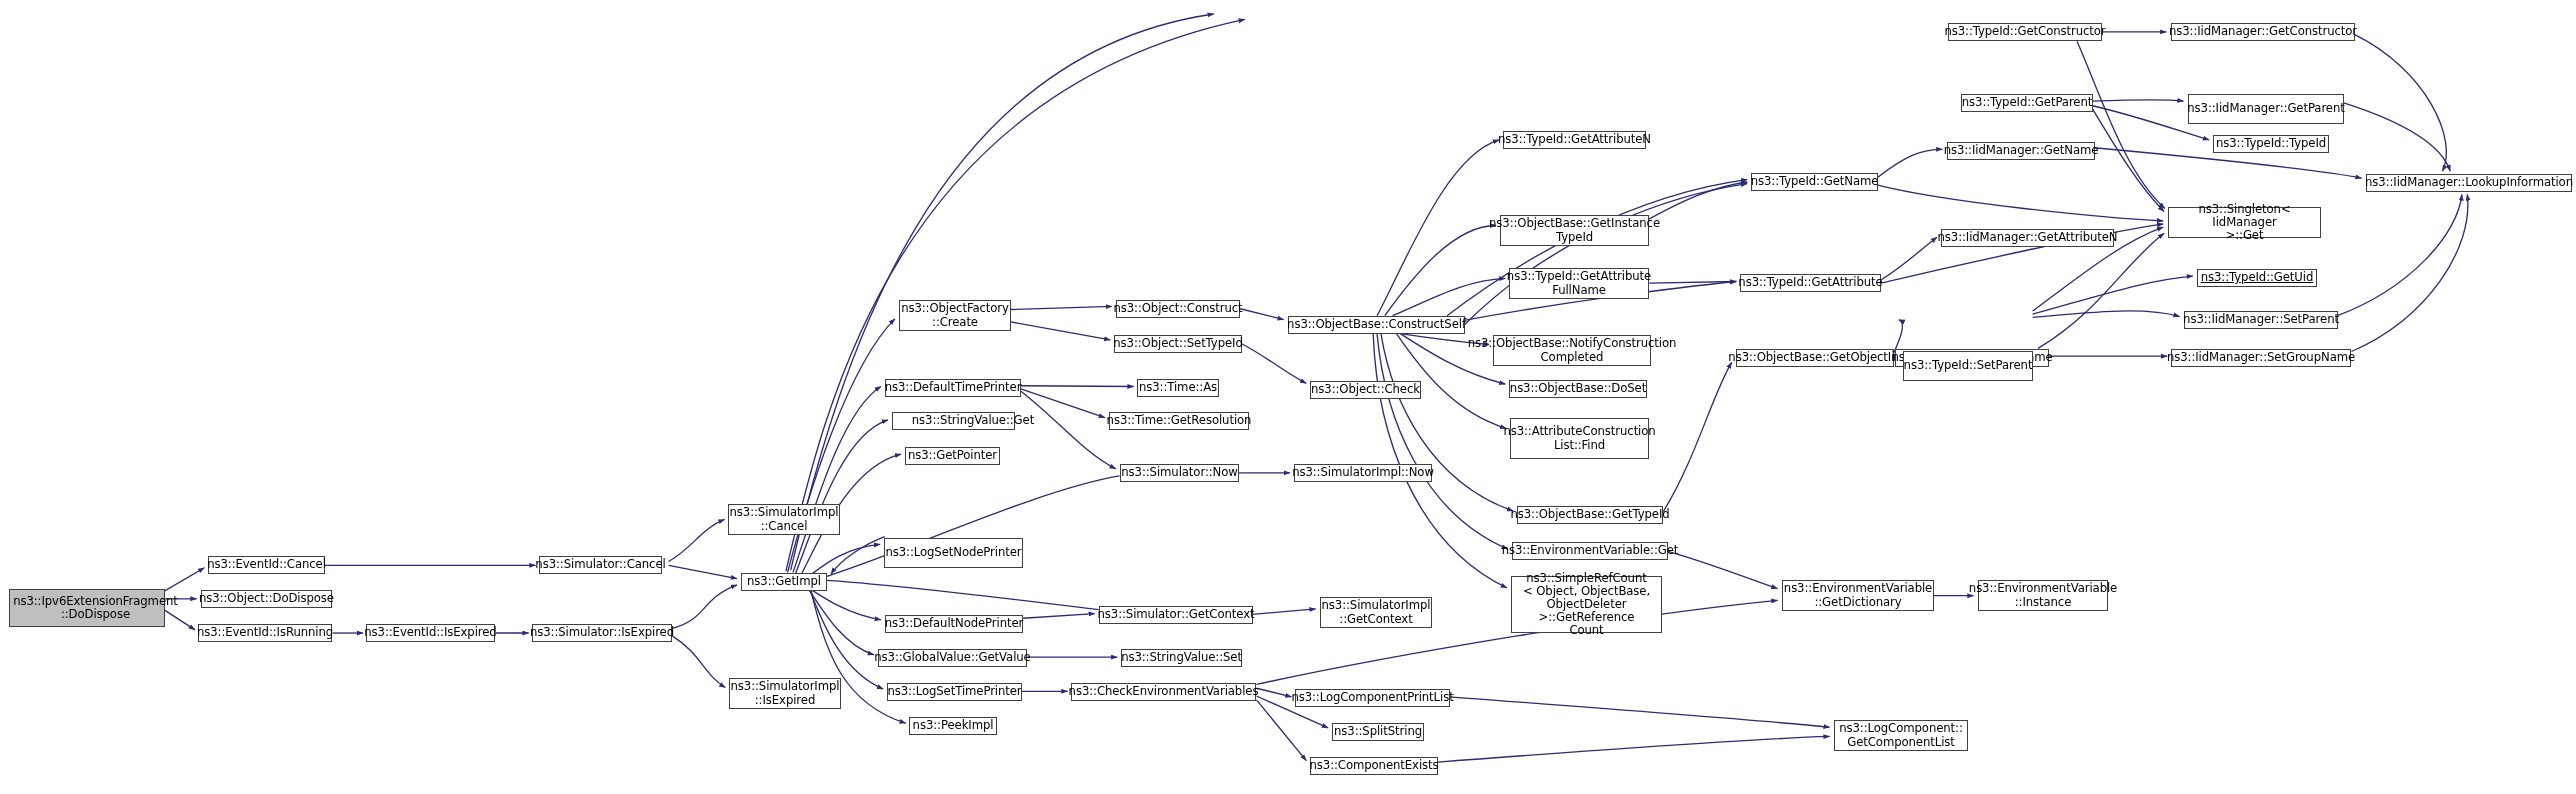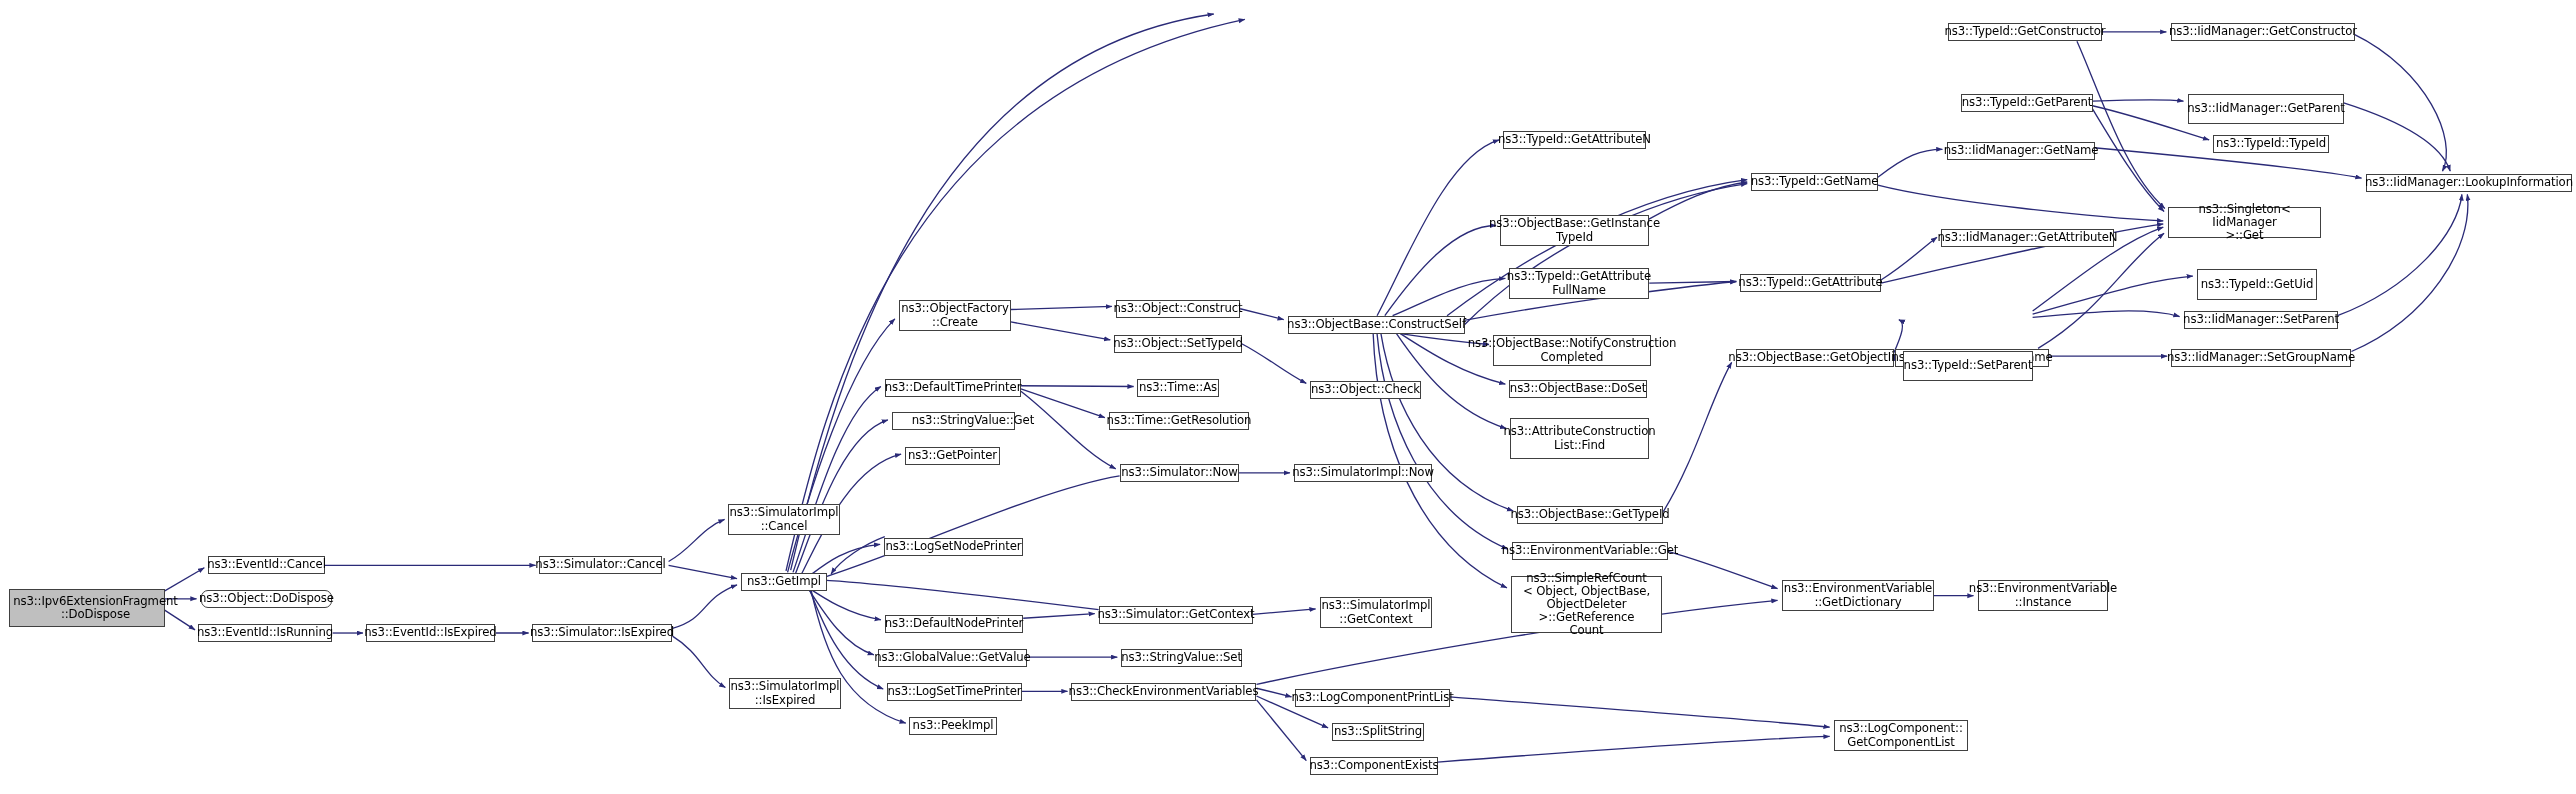--- a/index.html
+++ b/index.html
@@ -160,36 +160,36 @@
       <path d="M1882,418 C2000,300 2150,250 2246,236"></path>
 
       <path d="M1137,690 C1110,700 1080,720 1068,738"></path>
     </g>
   </svg>
 
   <div id="nodes">
       <div class="node root" style="left: 9px; top: 589px; width: 156px; height: 38px; padding-left: 20px;">ns3::Ipv6ExtensionFragment
 ::DoDispose</div>
       <div class="node" style="left: 208px; top: 556px; width: 117px; height: 18px;">ns3::EventId::Cancel</div>
-      <div class="node" style="left: 201px; top: 590px; width: 131px; height: 18px; border-radius: 7px;">ns3::Object::DoDispose</div>
+      <div class="node" style="left: 201px; top: 590px; width: 131px; height: 18px;">ns3::Object::DoDispose</div>
       <div class="node" style="left: 198px; top: 624px; width: 134px; height: 18px;">ns3::EventId::IsRunning</div>
       <div class="node" style="left: 366px; top: 624px; width: 129px; height: 18px;">ns3::EventId::IsExpired</div>
       <div class="node" style="left: 539px; top: 556px; width: 123px; height: 18px;">ns3::Simulator::Cancel</div>
       <div class="node" style="left: 532px; top: 624px; width: 140px; height: 18px;">ns3::Simulator::IsExpired</div>
       <div class="node" style="left: 741px; top: 573px; width: 86px; height: 18px;">ns3::GetImpl</div>
       <div class="node" style="left: 728px; top: 504px; width: 112px; height: 31px;">ns3::SimulatorImpl
 ::Cancel</div>
       <div class="node" style="left: 729px; top: 678px; width: 112px; height: 31px;">ns3::SimulatorImpl
 ::IsExpired</div>
       <div class="node" style="left: 899px; top: 300px; width: 112px; height: 31px;">ns3::ObjectFactory
 ::Create</div>
       <div class="node" style="left: 885px; top: 379px; width: 136px; height: 18px;">ns3::DefaultTimePrinter</div>
       <div class="node" style="left: 892px; top: 412px; width: 123px; height: 18px; padding-left: 42px;">ns3::StringValue::Get</div>
       <div class="node" style="left: 905px; top: 447px; width: 95px; height: 18px;">ns3::GetPointer</div>
-      <div class="node" style="left: 884px; top: 538px; width: 139px; height: 18px;">ns3::LogSetNodePrinter</div>
+      <div class="node" style="left: 884px; top: 538px; width: 139px; height: 30px;">ns3::LogSetNodePrinter</div>
       <div class="node" style="left: 885px; top: 615px; width: 138px; height: 18px;">ns3::DefaultNodePrinter</div>
       <div class="node" style="left: 878px; top: 649px; width: 149px; height: 18px;">ns3::GlobalValue::GetValue</div>
       <div class="node" style="left: 887px; top: 683px; width: 135px; height: 18px;">ns3::LogSetTimePrinter</div>
       <div class="node" style="left: 909px; top: 717px; width: 88px; height: 18px;">ns3::PeekImpl</div>
       <div class="node" style="left: 1116px; top: 300px; width: 124px; height: 18px;">ns3::Object::Construct</div>
       <div class="node" style="left: 1114px; top: 335px; width: 128px; height: 18px;">ns3::Object::SetTypeId</div>
       <div class="node" style="left: 1137px; top: 379px; width: 82px; height: 18px;">ns3::Time::As</div>
       <div class="node" style="left: 1109px; top: 412px; width: 140px; height: 18px;">ns3::Time::GetResolution</div>
       <div class="node" style="left: 1120px; top: 464px; width: 119px; height: 18px;">ns3::Simulator::Now</div>
       <div class="node" style="left: 1099px; top: 606px; width: 154px; height: 18px;">ns3::Simulator::GetContext</div>
@@ -232,19 +232,19 @@
 ::Instance</div>
       <div class="node" style="left: 1948px; top: 23px; width: 154px; height: 18px;">ns3::TypeId::GetConstructor</div>
       <div class="node" style="left: 1961px; top: 94px; width: 132px; height: 18px;">ns3::TypeId::GetParent</div>
       <div class="node" style="left: 1947px; top: 142px; width: 148px; height: 18px;">ns3::IidManager::GetName</div>
       <div class="node" style="left: 1941px; top: 229px; width: 173px; height: 18px;">ns3::IidManager::GetAttributeN</div>
       <div class="node" style="left: 2171px; top: 23px; width: 184px; height: 18px;">ns3::IidManager::GetConstructor</div>
       <div class="node" style="left: 2188px; top: 94px; width: 156px; height: 30px;">ns3::IidManager::GetParent</div>
       <div class="node" style="left: 2213px; top: 135px; width: 116px; height: 18px;">ns3::TypeId::TypeId</div>
       <div class="node" style="left: 2168px; top: 207px; width: 153px; height: 31px;">ns3::Singleton&lt; IidManager
 &gt;::Get</div>
-      <div class="node" style="left: 2197px; top: 269px; width: 120px; height: 31px;">ns3::TypeId::GetUid</div>
+      <div class="node" style="left: 2197px; top: 269px; width: 120px; height: 18px; text-decoration: underline;">ns3::TypeId::GetUid</div>
       <div class="node" style="left: 2184px; top: 311px; width: 154px; height: 18px;">ns3::IidManager::SetParent</div>
       <div class="node" style="left: 2171px; top: 349px; width: 180px; height: 18px;">ns3::IidManager::SetGroupName</div>
       <div class="node" style="left: 2366px; top: 174px; width: 206px; height: 18px;">ns3::IidManager::LookupInformation</div>
     </div>
 </div>
 
 
 </body></html>

